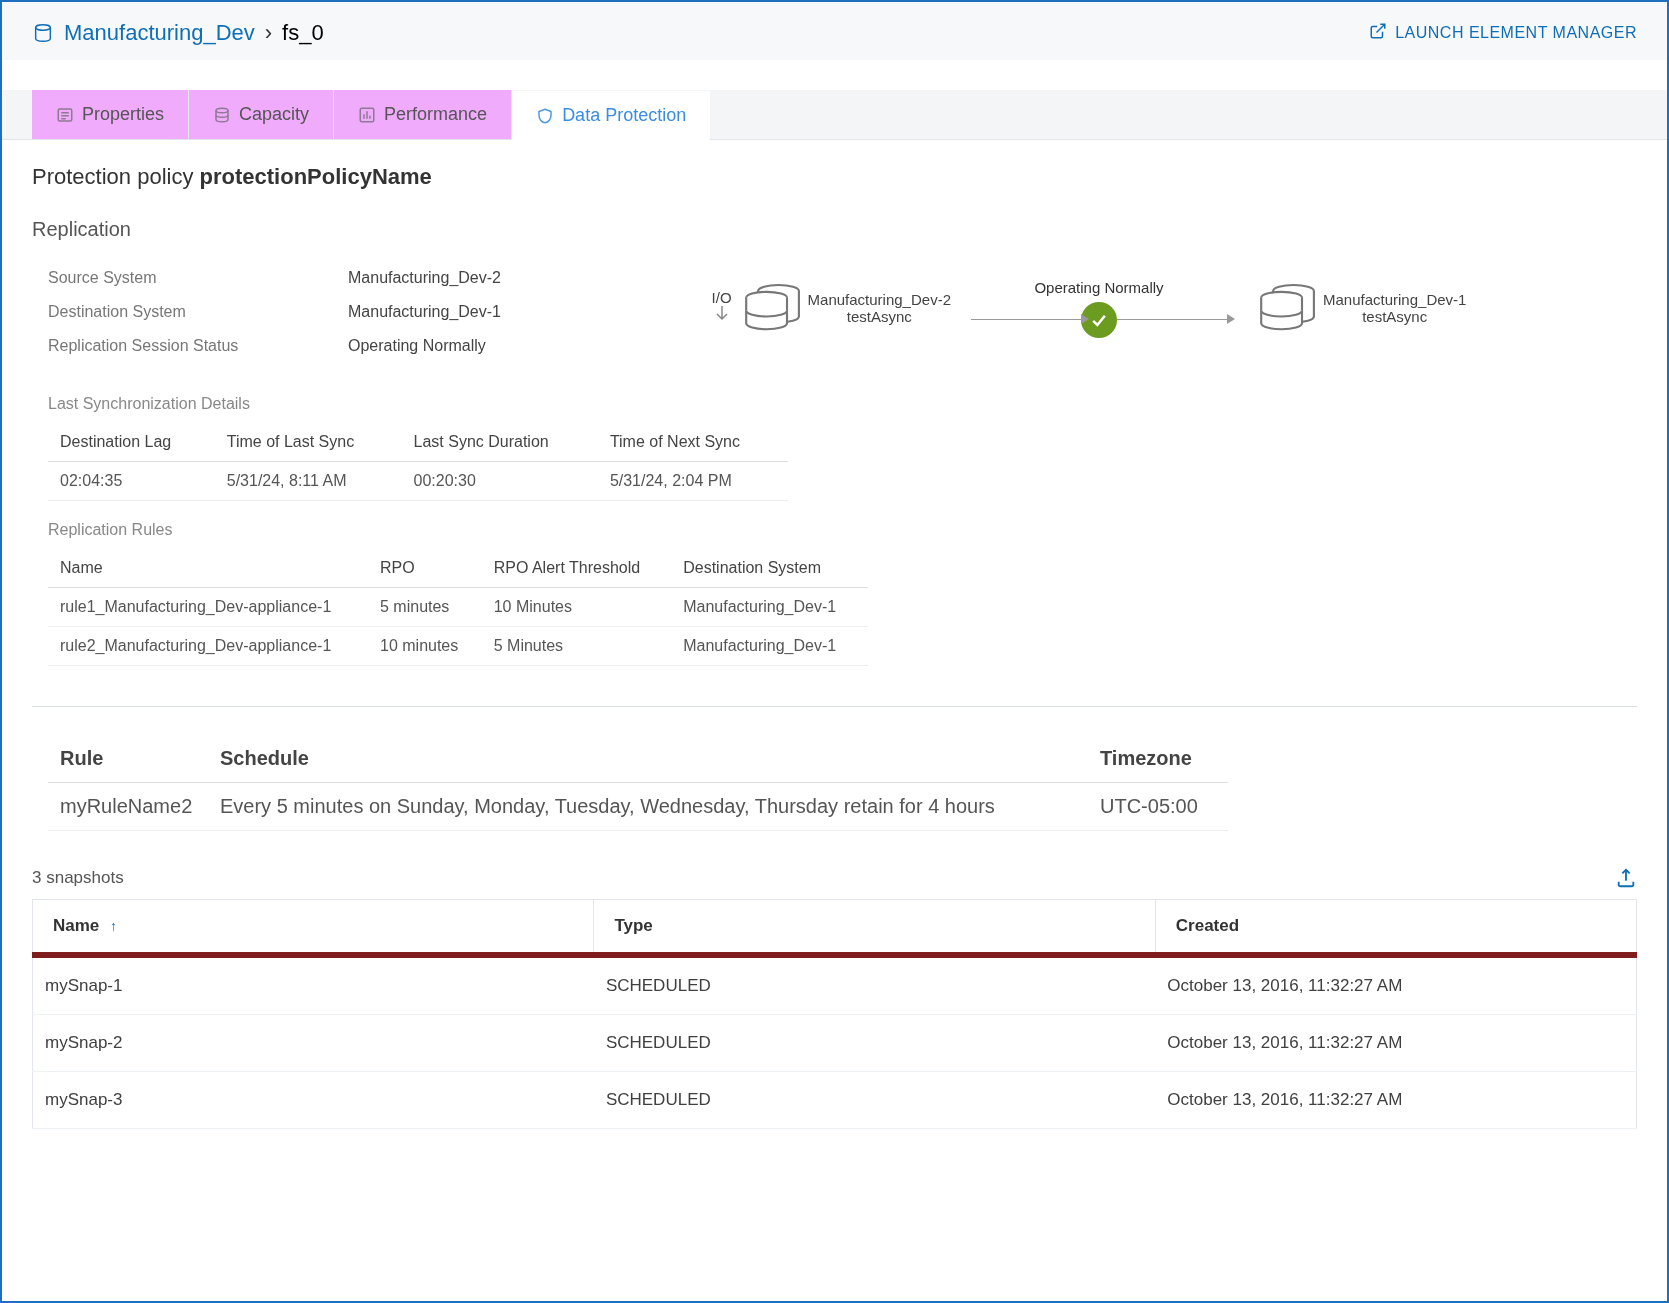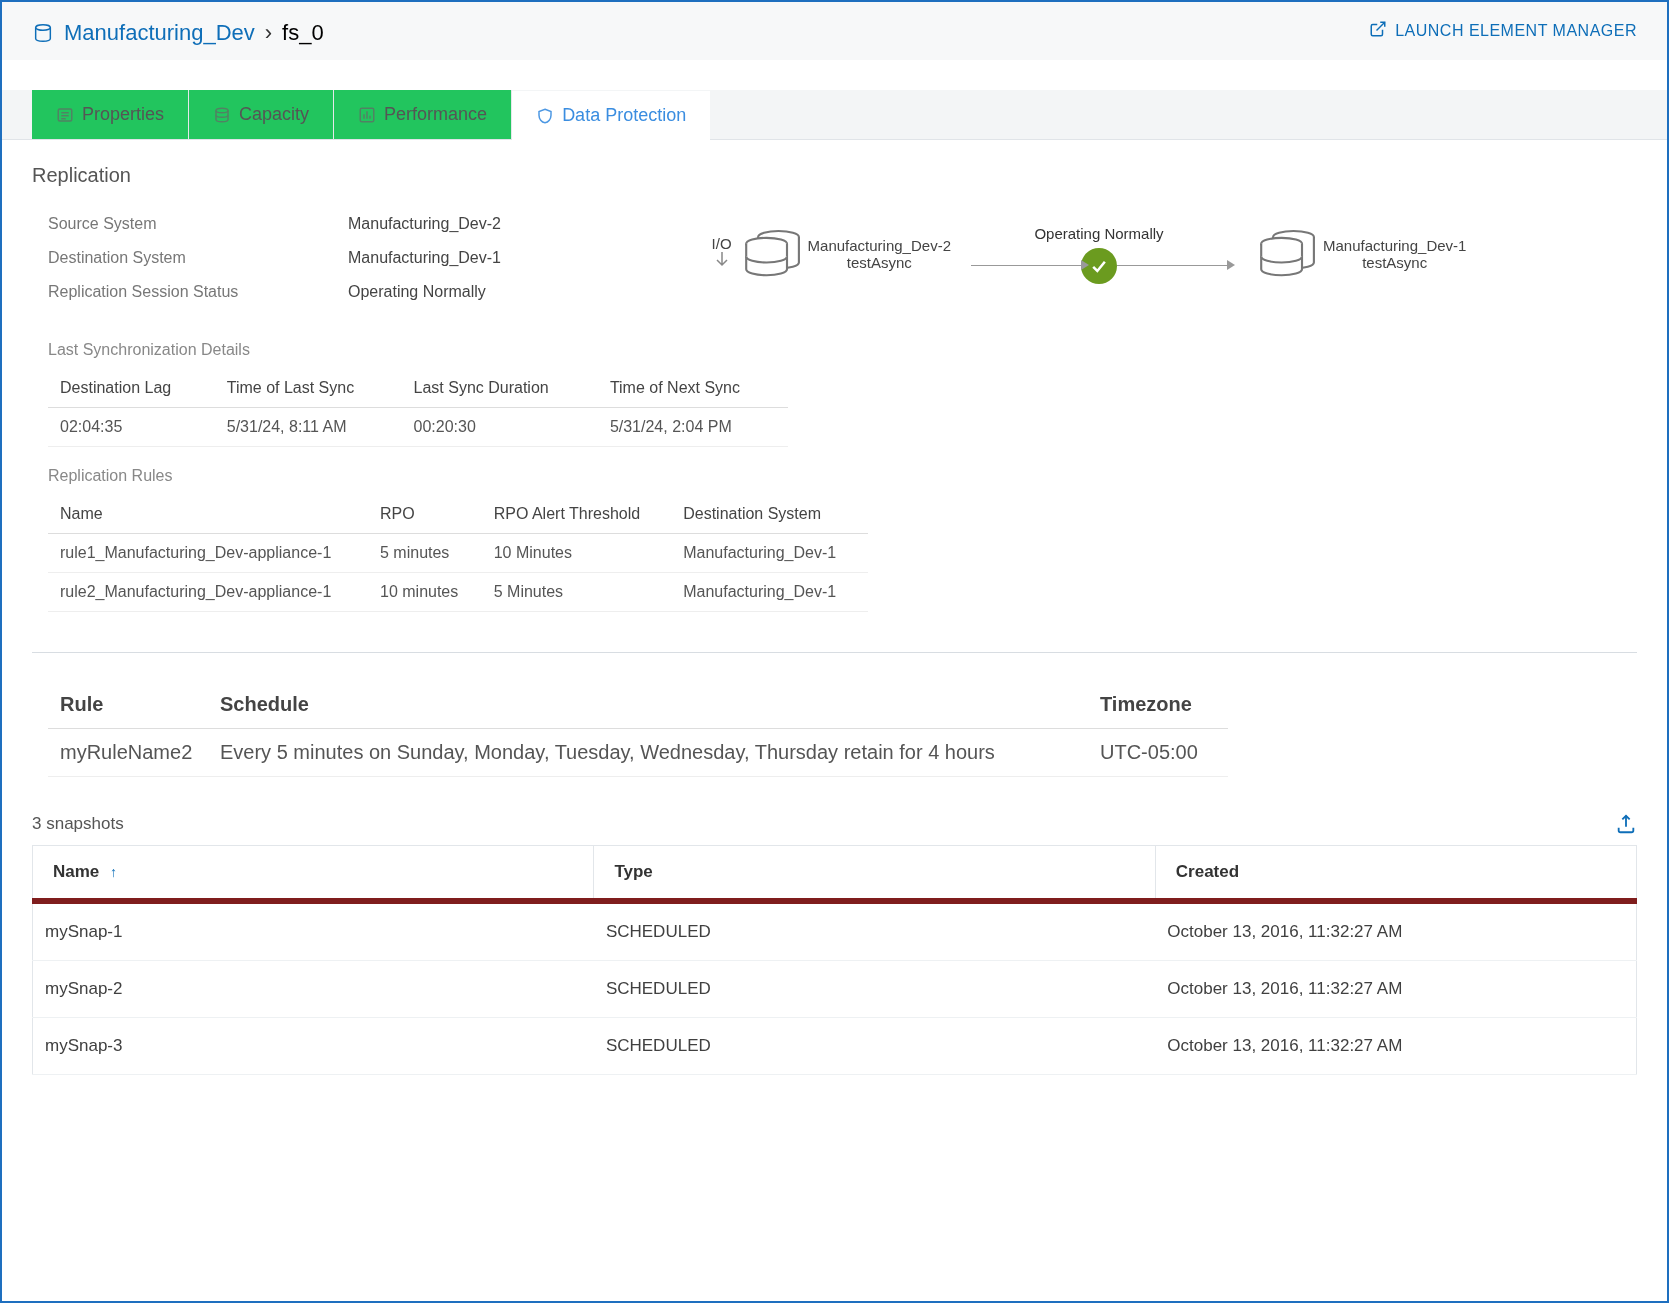--- a/index.html
+++ b/index.html
@@ -1,27 +1,27 @@
 <!DOCTYPE html>
 <html><head>
 <meta charset="utf-8">
 <style>
   * { box-sizing: border-box; }
   html, body { margin:0; padding:0; font-family: 'Segoe UI', Arial, sans-serif; color:#333; background:#fff; }
   .app-border { border:2px solid #1e6fbf; min-height:100vh; display:flex; flex-direction:column; }
-  .top-header { display:flex; justify-content:space-between; align-items:flex-start; padding:18px 30px 14px 30px; background:#f7f8f9; }
+  .top-header { display:flex; justify-content:space-between; align-items:center; padding:18px 30px 14px 30px; background:#f7f8f9; }
   .breadcrumb { display:flex; align-items:center; gap:10px; font-size:22px; }
   .breadcrumb .icon { color:#0e6eb8; display:flex; align-items:center; }
   .breadcrumb .parent { color:#0e6eb8; }
   .breadcrumb .sep { color:#333; font-weight:300; }
   .breadcrumb .current { color:#000000; }
   .launch-link { display:flex; align-items:center; gap:8px; color:#0e6eb8; font-size:16px; font-weight:500; letter-spacing:0.5px; cursor:pointer; }
   .launch-link svg { width:18px; height:18px; }
   .tabs-row { display:flex; background:#f3f5f6; border-bottom:1px solid #e0e4e8; padding:0 30px; margin-top:30px; }
-  .tab { display:flex; align-items:center; gap:8px; padding:14px 24px; font-size:18px; color:#555; border-right:1px solid #e5e8eb; cursor:pointer; background:#22c55e; }
+  .tab { display:flex; align-items:center; gap:8px; padding:14px 24px; font-size:18px; color:#555; border-right:1px solid #e5e8eb; cursor:pointer; background:#f0abfc; }
   .tab.active { background:#fff; color:#3a8de0; border-right:none; position:relative; top:1px; }
   .tab .tab-icon { display:flex; align-items:center; opacity:0.7; }
   .tab.active .tab-icon { opacity:0.9; }
   .main { padding:24px 30px 30px 30px; flex:1; }
   .policy-title { font-size:22px; color:#333; margin:0 0 28px 0; font-weight:400; }
   .policy-title .bold { font-weight:700; }
   .section-heading { font-size:20px; color:#555; margin:0 0 20px 0; font-weight:400; }
   .replication-block { display:flex; gap:40px; margin-bottom:40px; }
   .kv-list { display:flex; flex-direction:column; gap:16px; padding-left:16px; padding-top:8px; font-size:16px; color:#555; }
   .kv-row { display:flex; }
@@ -121,20 +121,23 @@
       <span class="tab-icon">
         <svg width="18" height="18" viewBox="0 0 24 24" fill="none" stroke="#3a8de0" stroke-width="2">
             <path d="M12 3l8 3v5c0 5-3.4 9.3-8 10-4.6-.7-8-5-8-10V6l8-3z"></path>
           </svg>
       </span>
       <span>Data Protection</span>
     </div>
   </div>
 
   <div class="main">
+    <h2 class="policy-title">
+      <span>Protection policy </span><span class="bold">protectionPolicyName</span>
+    </h2>
 
     <h3 class="section-heading">Replication</h3>
 
     <div class="replication-block">
       <div class="kv-list">
         <div class="kv-row">
           <div class="kv-label">Source System</div>
           <div class="kv-value">Manufacturing_Dev-2</div>
         </div>
         <div class="kv-row">

